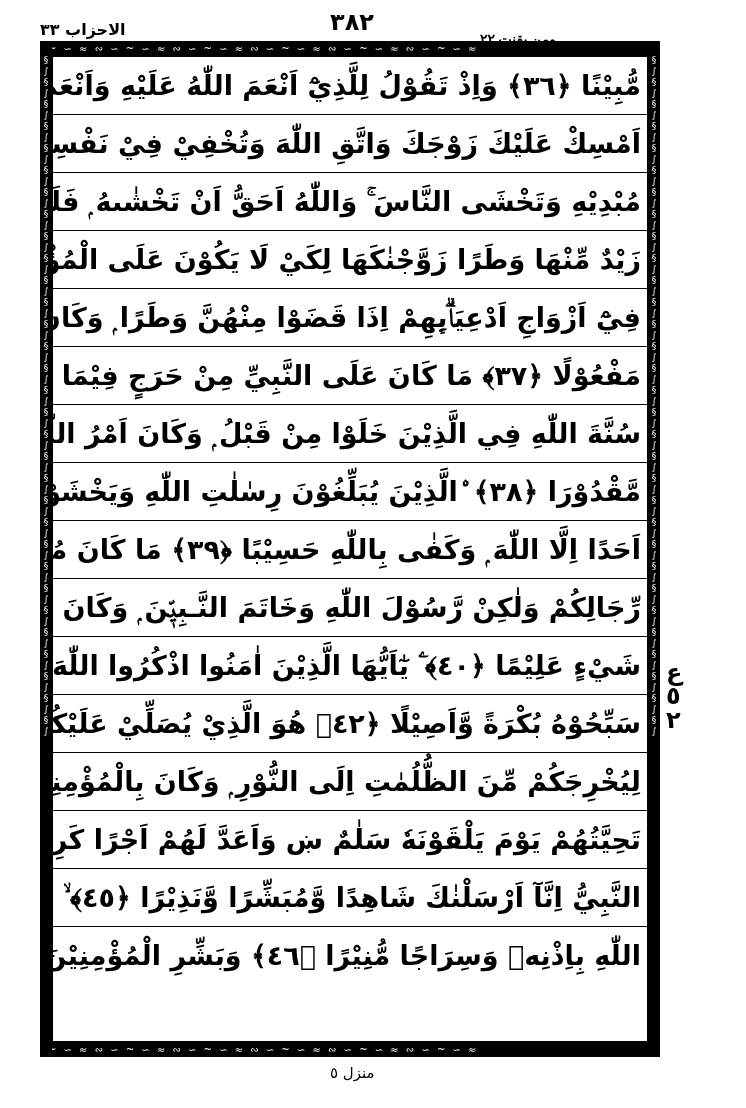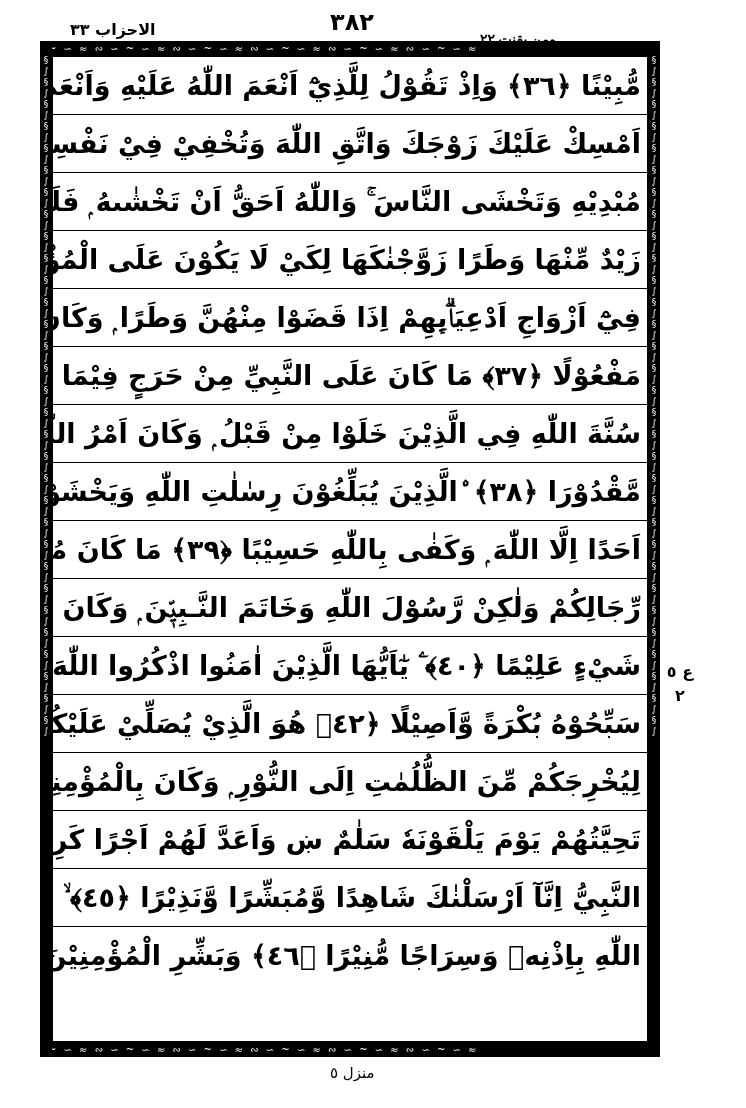--- a/index.html
+++ b/index.html
@@ -1,35 +1,35 @@
 <!DOCTYPE html>
 <html><head>
 <meta charset="utf-8">
 <style>
   html, body { margin:0; padding:0; background:#ffffff; }
   body { width:746px; height:1108px; position:relative; overflow:hidden;
          font-family:"DejaVu Sans", sans-serif; color:#000; }
   .hdr { position:absolute; top:14px; font-weight:bold; direction:rtl; white-space:nowrap; }
-  .hdr-left  { left:40px;  font-size:16px; top:20px;margin-left:30px; }
+  .hdr-left  { left:40px;  font-size:16px; top:20px; }
   .hdr-center{ left:330px; font-size:24px; top:8px;text-align:center; }
   .hdr-right { left:480px; font-size:14px; top:31px;font-family:Liberation Serif, serif; }
   .band { position:absolute; background:#000; }
   .band-top { left:40px; top:41px; width:620px; height:15px; }
   .band-bottom { left:40px; top:1042px; width:620px; height:15px; }
   .band-left { left:40px; top:41px; width:12px; height:1016px; }
   .band-right { left:648px; top:41px; width:12px; height:1016px; }
   .orn { position:absolute; color:#fff; font-size:10px; letter-spacing:2px; white-space:nowrap; overflow:hidden; line-height:15px; }
   .orn-v { position:absolute; color:#fff; font-size:9px; line-height:11px; width:12px; text-align:center; overflow:hidden; word-break:break-all; }
   .inner { position:absolute; left:52px; top:56px; width:596px; height:986px; border:1px solid #000; box-sizing:border-box; }
   .line { position:absolute; left:0; width:594px; height:58px; border-bottom:1px solid #000;
           direction:rtl; text-align:justify; text-align-last:justify; box-sizing:border-box;
           padding:0 6px; font-size:27px; font-weight:bold; line-height:58px; white-space:nowrap; overflow:hidden; }
   .line:last-child { border-bottom:none; }
   .margin-mark { position:absolute; left:666px; top:660px; width:28px; direction:rtl;
-                 font-size:16px; font-weight:bold; line-height:24px; text-align:center; }
+                 font-size:24px; font-weight:bold; line-height:24px; text-align:left; }
   .footer { position:absolute; left:330px; top:1064px; font-size:15px; font-weight:normal; direction:rtl; }
 </style>
 </head>
 <body>
 
 <div class="hdr hdr-left">الاحزاب ٣٣</div>
 <div class="hdr hdr-center">٣٨٢</div>
 <div class="hdr hdr-right">ومن يقنت ٢٢</div>
 
 <div>

